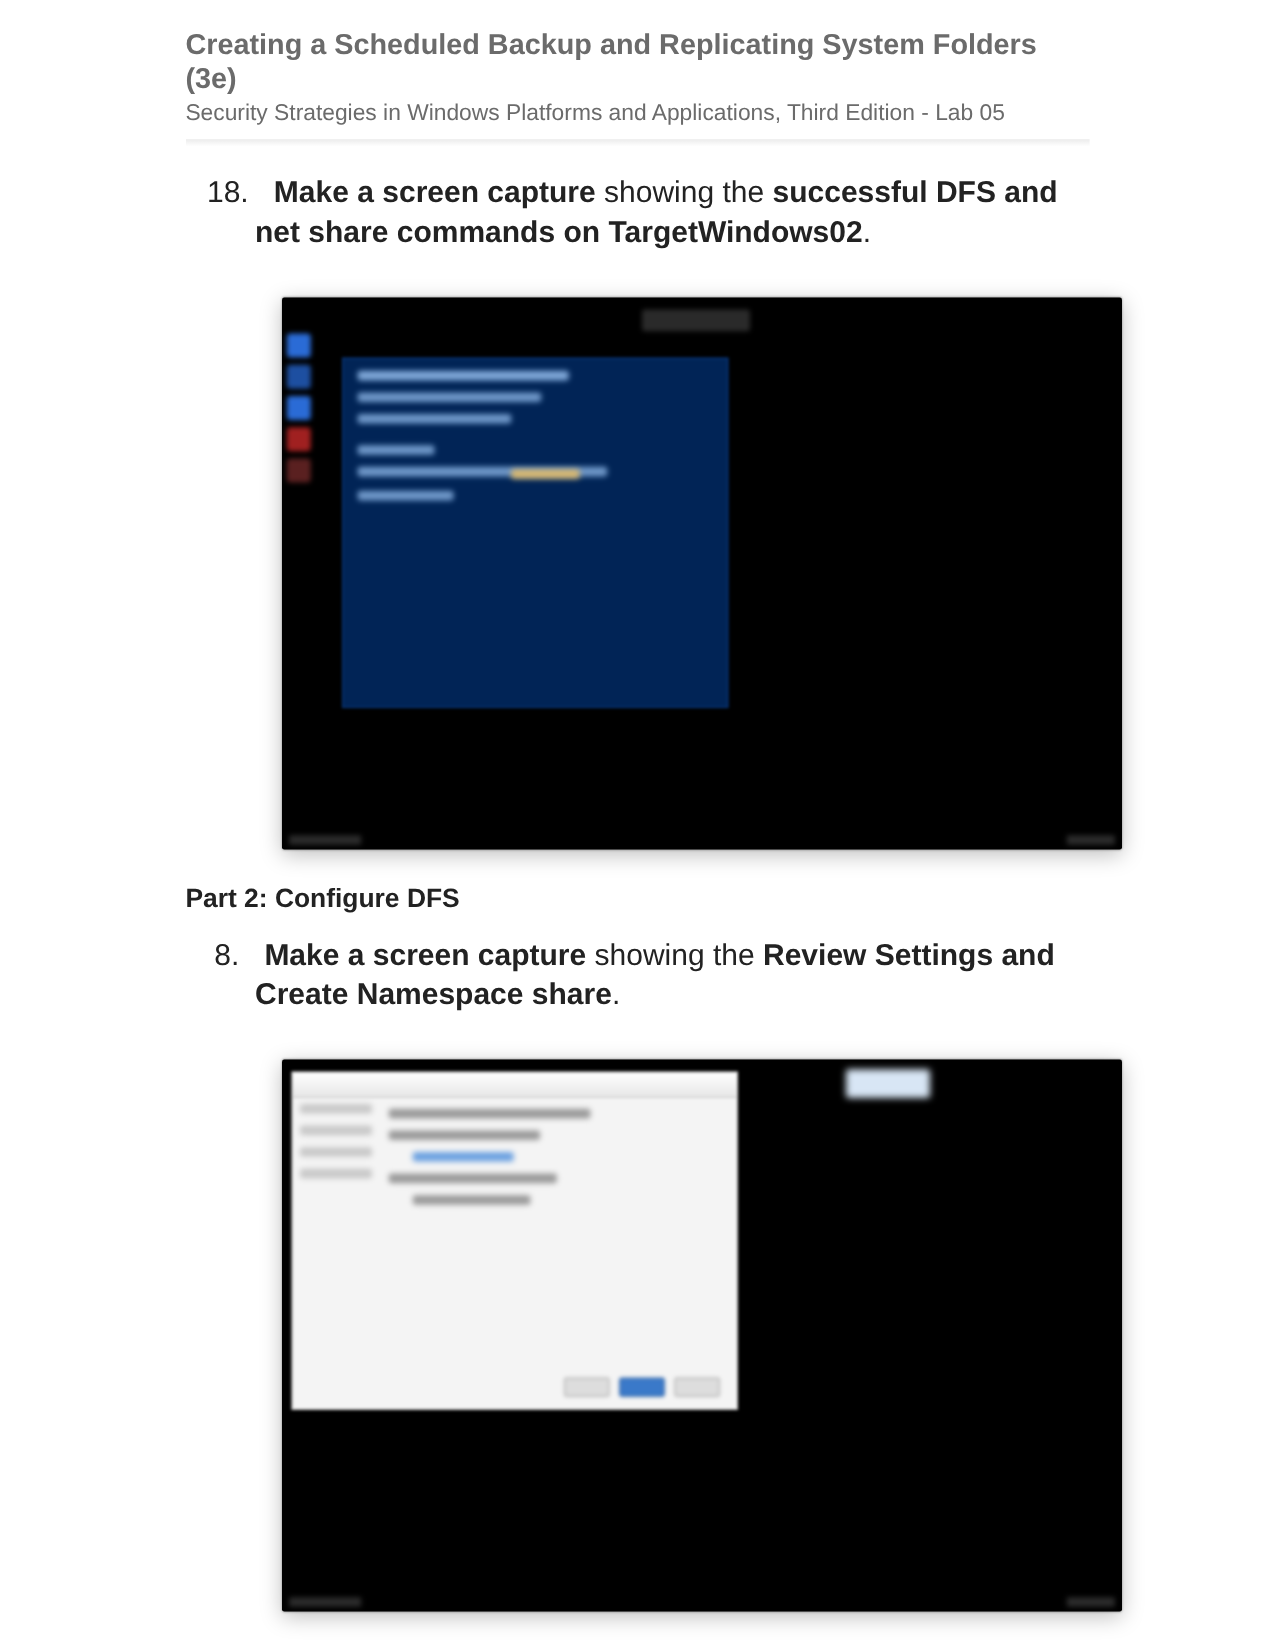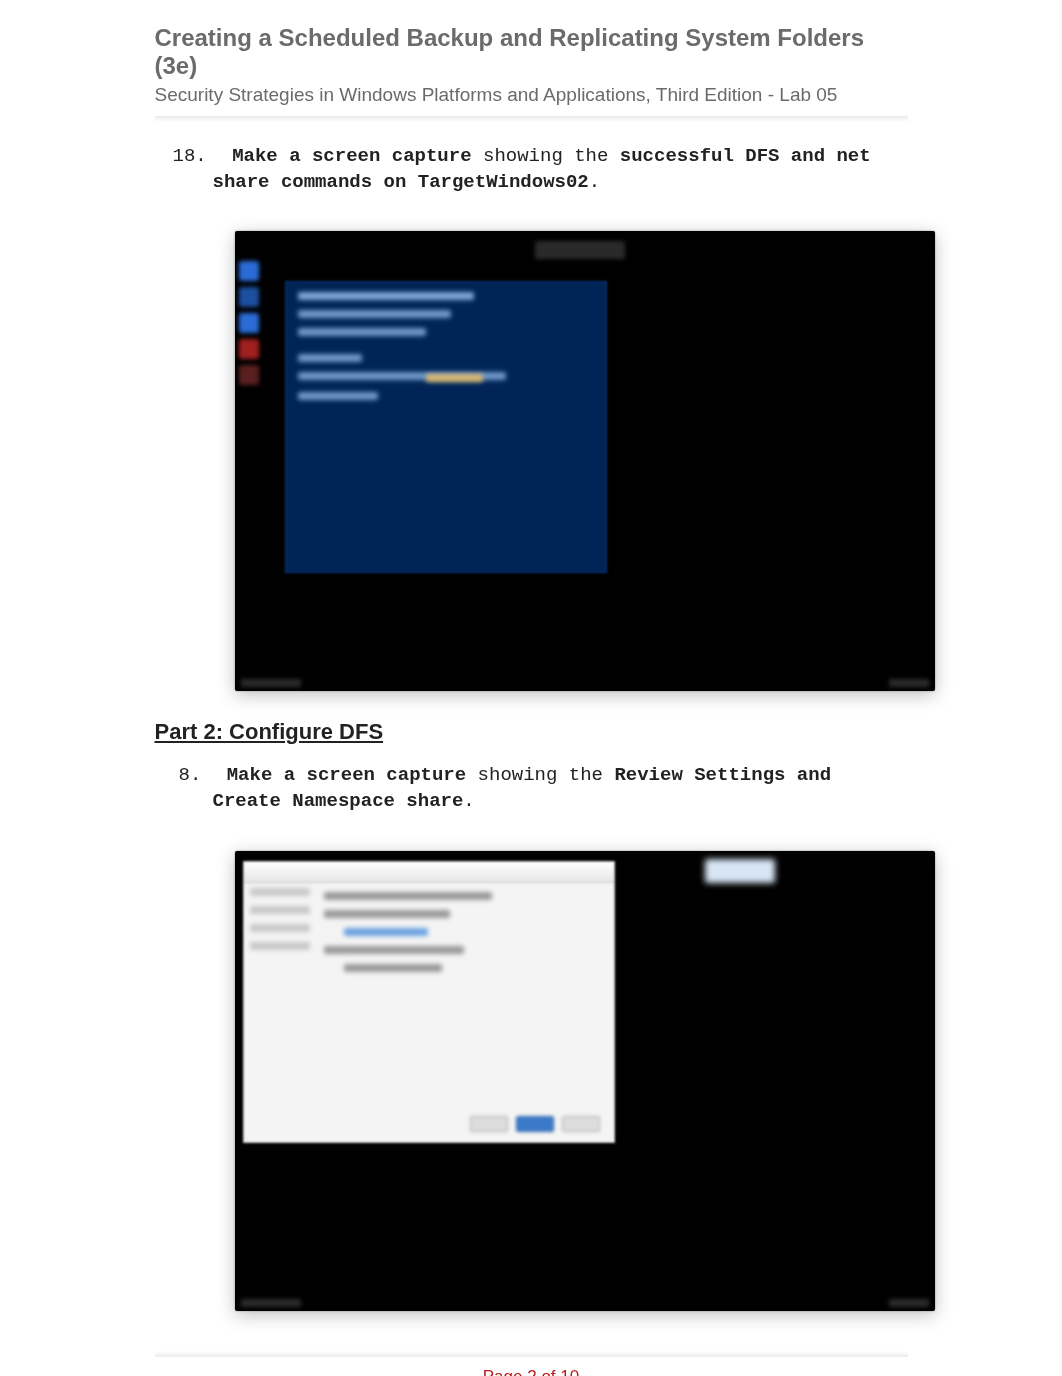--- a/index.html
+++ b/index.html
@@ -38,40 +38,38 @@
   }
   .divider-bottom {
     height: 6px;
     background: linear-gradient(to top, rgba(0,0,0,0.08), rgba(0,0,0,0));
     margin-top: 40px;
     margin-bottom: 10px;
   }
   ol.list {
     margin: 0;
     padding: 0 0 0 50px;
-    font-size: 19px;
+    font-size: 25px;
     line-height: 1.35;
     color: #222;
-    font-family: Liberation Mono, monospace;
   }
   ol.list > li {
     padding-left: 8px;
     margin-bottom: 18px;
   }
   ol.first { counter-reset: item 17; list-style: none; }
   ol.first > li::before { content: "18."; margin-left: -40px; margin-right: 14px; }
   ol.second { counter-reset: item 7; list-style: none; }
   ol.second > li::before { content: "8."; margin-left: -34px; margin-right: 14px; }
   .bold { font-weight: bold; }
   .section-heading {
     font-size: 22px;
     font-weight: bold;
     color: #222;
     margin: 28px 0 18px 0;
-    text-decoration: underline;
   }
   .shot-wrap {
     margin: 36px 0 8px 80px;
   }
   .shot {
     width: 700px;
     height: 460px;
     background: #000;
     border-radius: 2px;
     box-shadow: 0 4px 18px rgba(0,0,0,0.25), 0 0 2px rgba(0,0,0,0.4);

